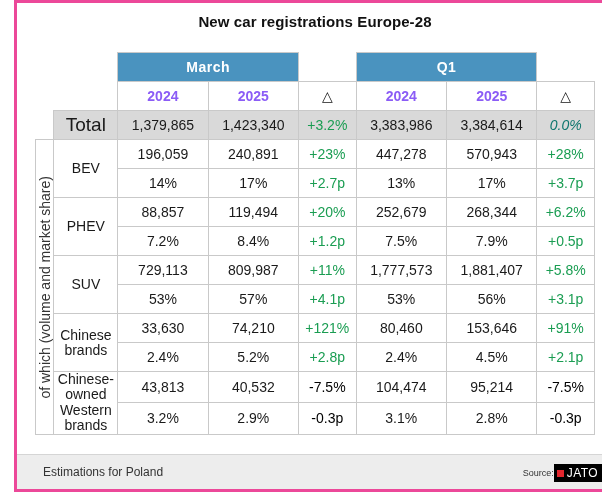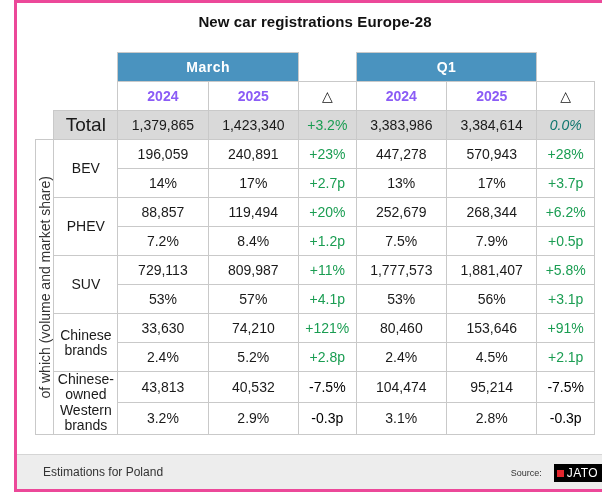--- a/index.html
+++ b/index.html
@@ -115,21 +115,21 @@
     color: #333;
   }
   .footer .src {
     position: absolute;
     right: 10px;
     top: 9px;
     font-size: 9px;
     color: #333;
     display: flex;
     align-items: center;
-    gap: 12px;
+    gap: 0;
   }
   .jato {
     display: inline-flex;
     align-items: center;
     background: #000000;
     color: #ffffff;
     font-size: 12px;
     font-weight: normal;
     padding: 2px 5px 2px 3px;
     letter-spacing: 0.4px;

